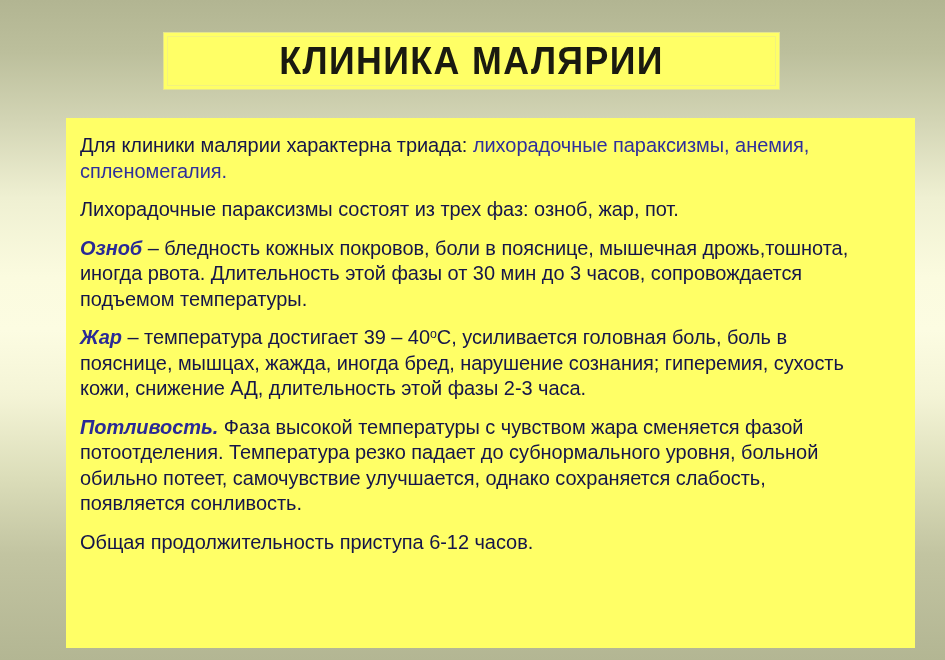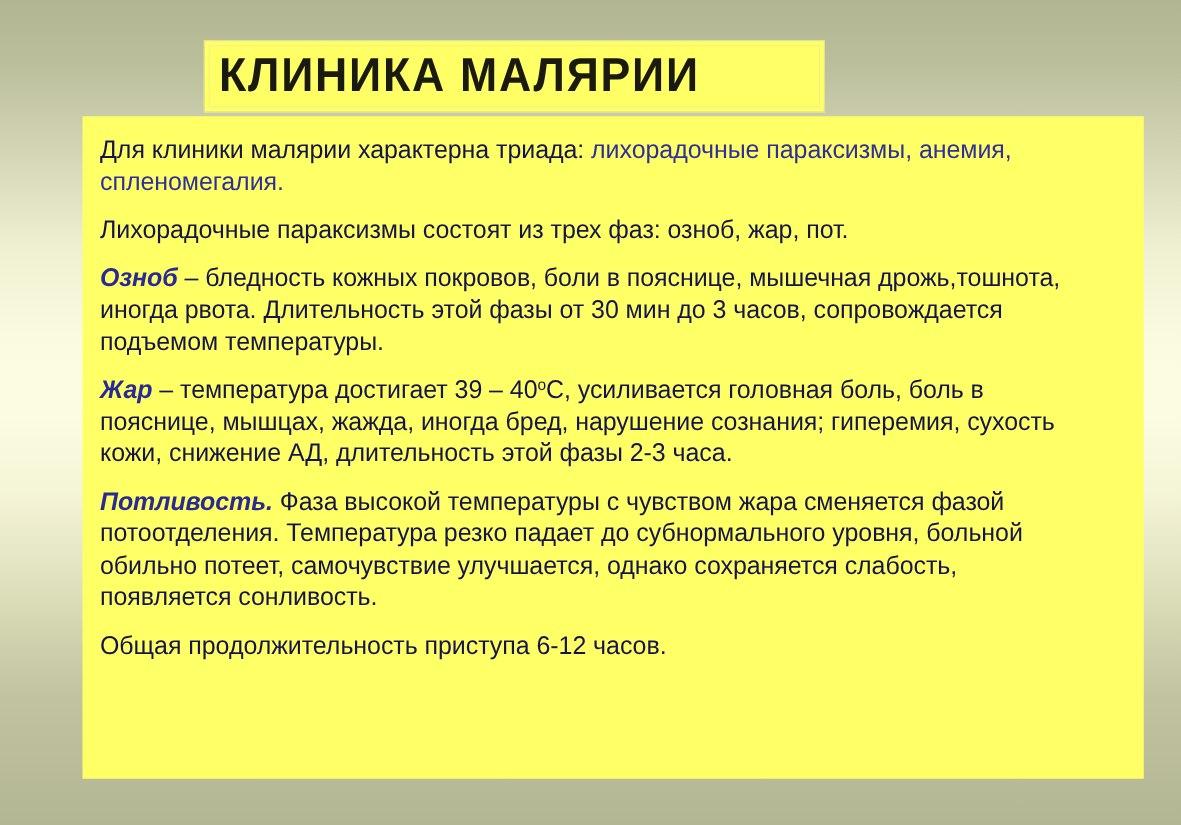--- a/index.html
+++ b/index.html
@@ -20,41 +20,41 @@
         #fbfbdf 42%,
         #fcfce2 50%,
         #f4f4d6 60%,
         #dcdeba 72%,
         #c2c4a1 84%,
         #b3b693 100%);
   }
 
   
   #title-plate{
-    position:absolute;left:163px;top:32px;width:497px;height:58px;
+    position:absolute;left:163px;top:32px;width:617px;height:58px;
     background:#ffff66;
     box-shadow:0 0 0 1px #e3e38f inset;
-    display:flex;align-items:center;
+    display:flex;align-items:center;justify-content:center;
   }
   #title-plate:before{
     content:"";position:absolute;left:4px;top:4px;right:4px;bottom:4px;
     border:1px solid #f2f27e;pointer-events:none;
   }
   #title-text{
     position:relative;
     font-size:38px;font-weight:bold;color:#1a1a10;
     letter-spacing:1.5px;
     transform:scaleX(0.94);
     white-space:nowrap;
     line-height:1;
   }
 
   
   #content-plate{
-    position:absolute;left:66px;top:93px;width:849px;height:530px;
+    position:absolute;left:66px;top:118px;width:849px;height:530px;
     background:#ffff66;
     box-sizing:border-box;
     padding:14px 22px 10px 14px;
   }
 
   .para{
     color:#15154a;
     font-size:20.5px;
     line-height:25.5px;
     margin:0 0 13px 0;

